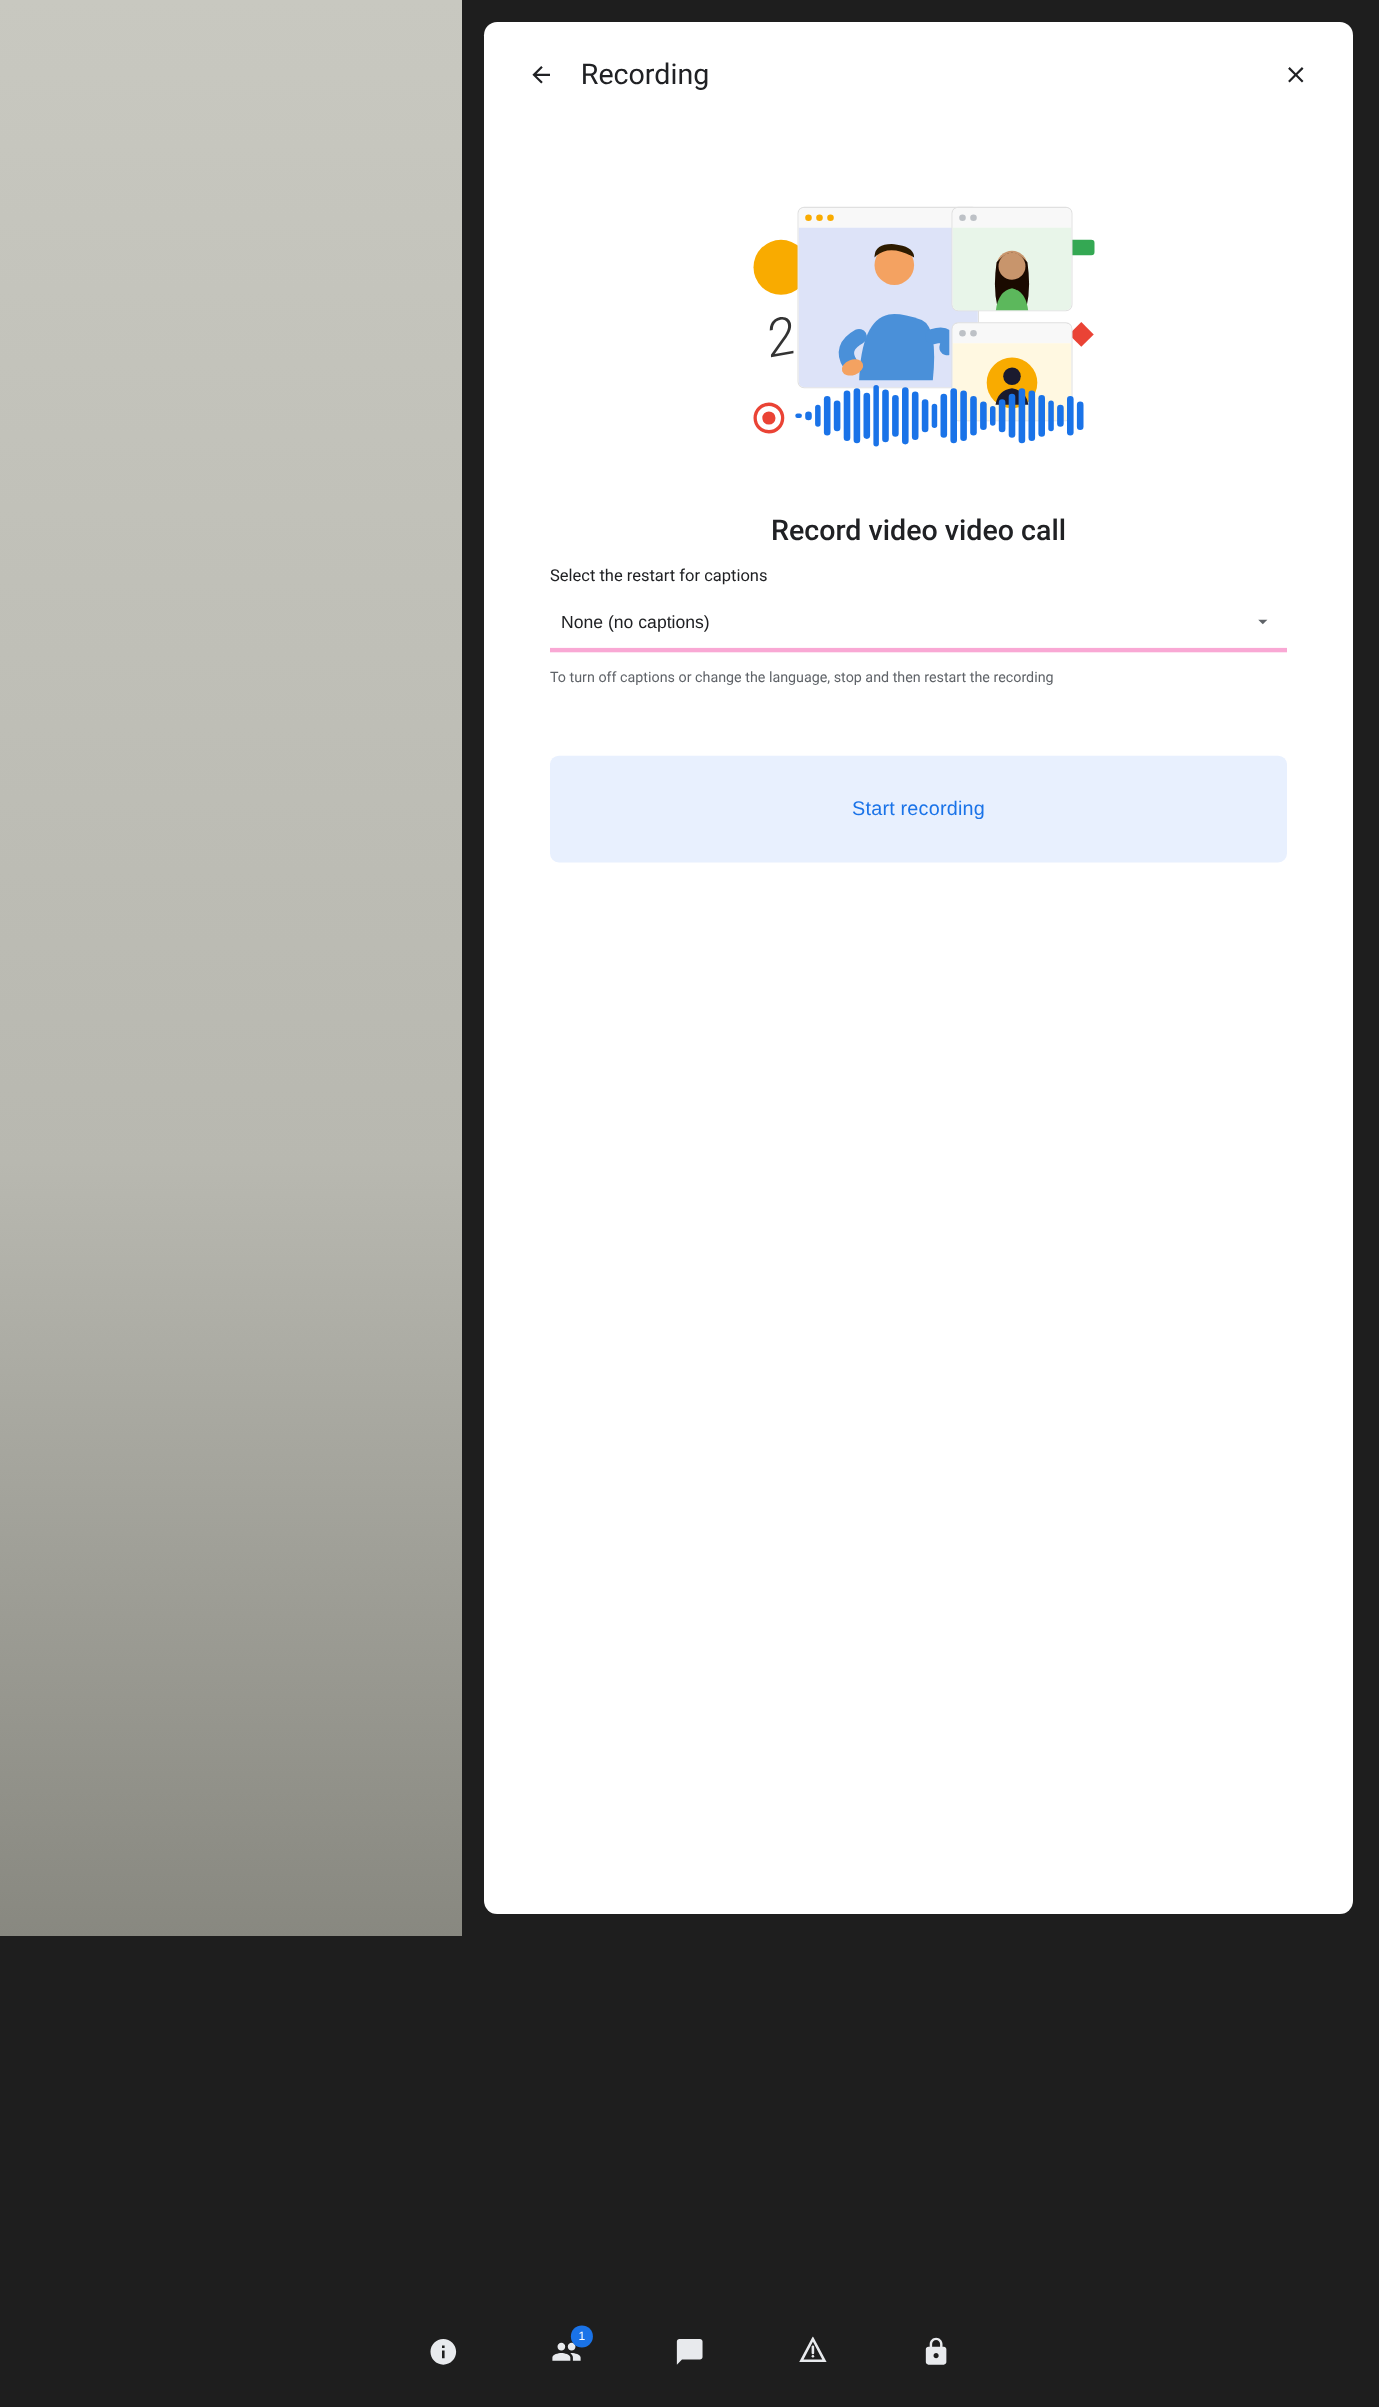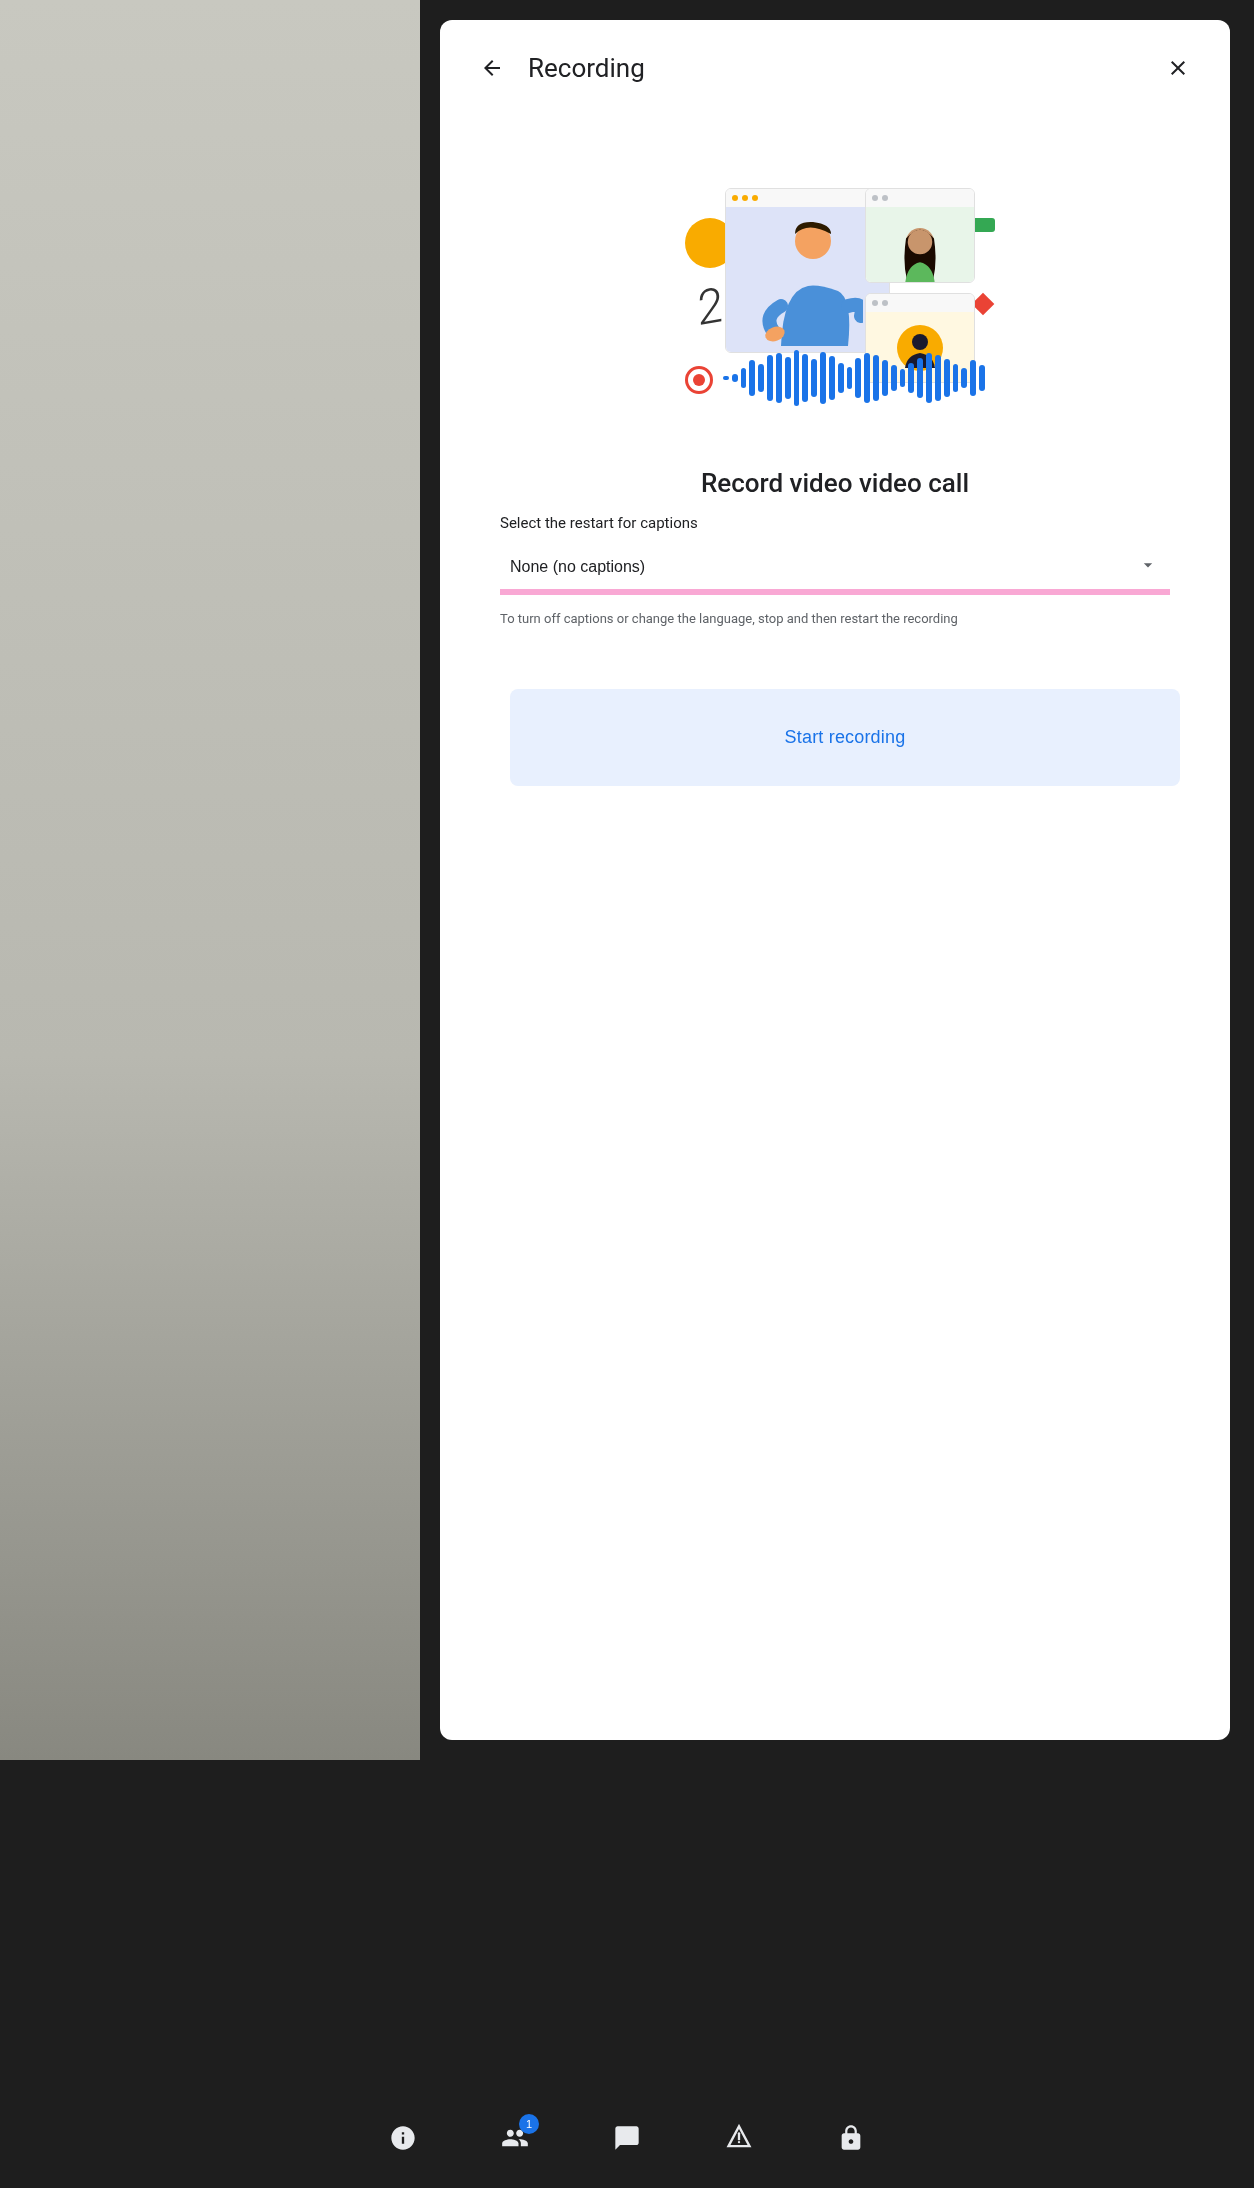--- a/index.html
+++ b/index.html
@@ -299,21 +299,21 @@
     }
 
     .caption-label {
       font-size: 15px;
       color: #202124;
       margin-bottom: 12px;
     }
 
     .caption-select-wrapper {
       position: relative;
-      border-bottom: 6px solid #f9a8d4;
+      border-bottom: 4px solid #f9a8d4;
       margin-bottom: 4px;
     }
 
     .caption-select {
       width: 100%;
       padding: 14px 40px 14px 10px;
       font-size: 16px;
       color: #202124;
       background: transparent;
       border: none;
@@ -345,21 +345,20 @@
       padding: 38px;
       background: #e8f0fe;
       border: none;
       border-radius: 8px;
       font-size: 18px;
       font-weight: 500;
       color: #1a73e8;
       cursor: pointer;
       letter-spacing: 0.01em;
       text-align: center;
-      margin-left: 10px;
     }
 
     
     .bottom-bar {
       position: absolute;
       bottom: 0;
       left: 0;
       width: 1254px;
       height: 100px;
       background: #1e1e1e;

